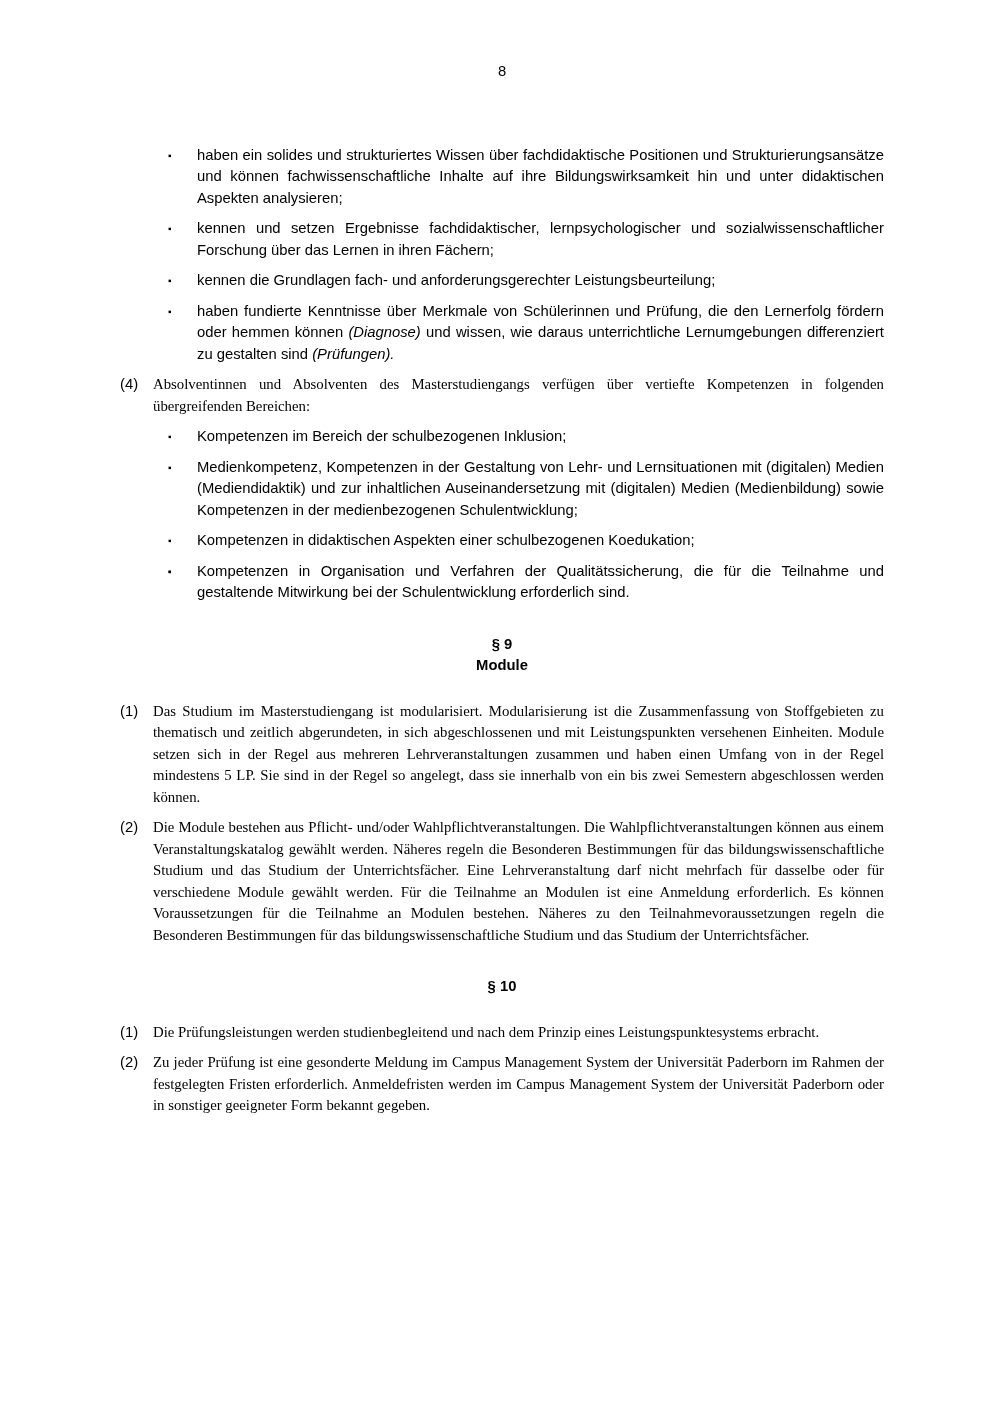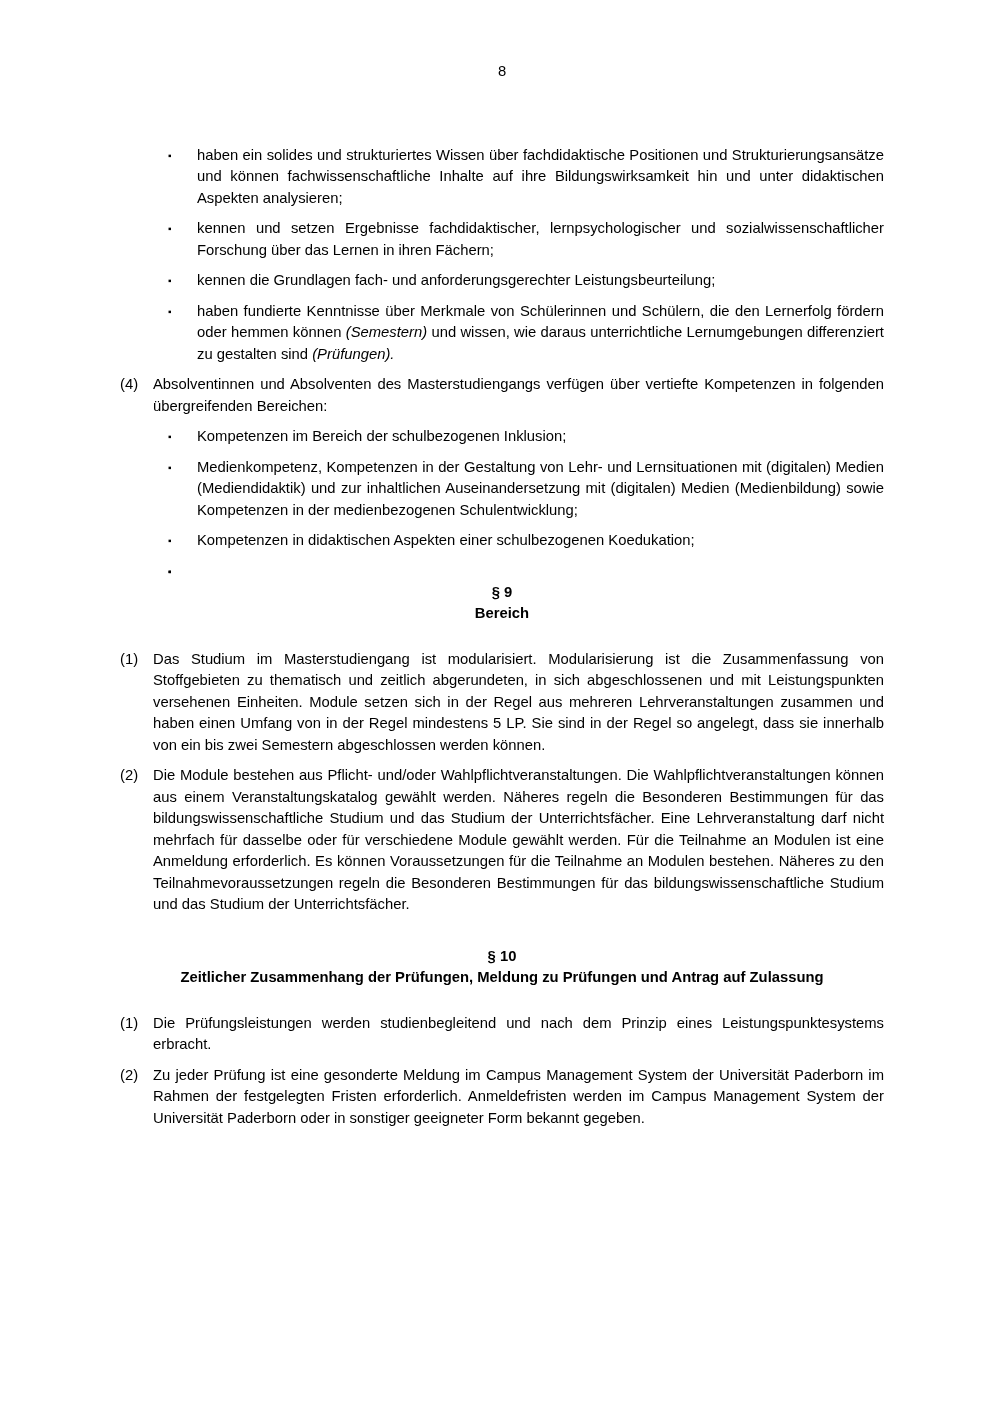--- a/index.html
+++ b/index.html
@@ -48,73 +48,73 @@
     display: flex;
     margin-bottom: 9px;
   }
   .para-num {
     flex: 0 0 33px;
     width: 33px;
   }
   .para-body {
     flex: 1;
     text-align: justify;
+    font-family: Liberation Serif, serif;
   }
   .heading {
     text-align: center;
     font-weight: 700;
     margin: 30px 0 24px 0;
   }
   em { font-style: italic; }
 </style>
 </head>
 <body>
 
 <div class="page">
 
   <div class="page-number">8</div>
 
   <ul class="bullet-list">
     <li class="bullet-item"><span class="bullet-marker">▪</span><span class="bullet-text">haben ein solides und strukturiertes Wissen über fachdidaktische Positionen und Strukturierungsansätze und können fachwissenschaftliche Inhalte auf ihre Bildungswirksamkeit hin und unter didaktischen Aspekten analysieren;</span></li>
     <li class="bullet-item"><span class="bullet-marker">▪</span><span class="bullet-text">kennen und setzen Ergebnisse fachdidaktischer, lernpsychologischer und sozialwissenschaftlicher Forschung über das Lernen in ihren Fächern;</span></li>
     <li class="bullet-item"><span class="bullet-marker">▪</span><span class="bullet-text">kennen die Grundlagen fach- und anforderungsgerechter Leistungsbeurteilung;</span></li>
-    <li class="bullet-item"><span class="bullet-marker">▪</span><span class="bullet-text"><span>haben fundierte Kenntnisse über Merkmale von Schülerinnen und Schülern, die den Lernerfolg fördern oder hemmen können </span><em>(Semestern)</em><span> und wissen, wie daraus unterrichtliche Lernumgebungen differenziert zu gestalten sind </span><em>(Prüfungen).</em></span></li>
+    <li class="bullet-item"><span class="bullet-marker">▪</span><span class="bullet-text"><span>haben fundierte Kenntnisse über Merkmale von Schülerinnen und Prüfung, die den Lernerfolg fördern oder hemmen können </span><em>(Diagnose)</em><span> und wissen, wie daraus unterrichtliche Lernumgebungen differenziert zu gestalten sind </span><em>(Prüfungen).</em></span></li>
   </ul>
 
   <div class="para">
     <span class="para-num">(4)</span>
     <div class="para-body">Absolventinnen und Absolventen des Masterstudiengangs verfügen über vertiefte Kompetenzen in folgenden übergreifenden Bereichen:</div>
   </div>
 
   <ul class="bullet-list">
     <li class="bullet-item"><span class="bullet-marker">▪</span><span class="bullet-text">Kompetenzen im Bereich der schulbezogenen Inklusion;</span></li>
     <li class="bullet-item"><span class="bullet-marker">▪</span><span class="bullet-text">Medienkompetenz, Kompetenzen in der Gestaltung von Lehr- und Lernsituationen mit (digitalen) Medien (Mediendidaktik) und zur inhaltlichen Auseinandersetzung mit (digitalen) Medien (Medienbildung) sowie Kompetenzen in der medienbezogenen Schulentwicklung;</span></li>
     <li class="bullet-item"><span class="bullet-marker">▪</span><span class="bullet-text">Kompetenzen in didaktischen Aspekten einer schulbezogenen Koedukation;</span></li>
     <li class="bullet-item"><span class="bullet-marker">▪</span></li>
-    <li class="bullet-item"><span class="bullet-marker">▪</span></li>
+    <li class="bullet-item"><span class="bullet-marker">▪</span><span class="bullet-text">Kompetenzen in Organisation und Verfahren der Qualitätssicherung, die für die Teilnahme und gestaltende Mitwirkung bei der Schulentwicklung erforderlich sind.</span></li>
   </ul>
 
   <div class="heading">
     <div>§ 9</div>
-    <div>Bereich</div>
+    <div>Module</div>
   </div>
 
   <div class="para">
     <span class="para-num">(1)</span>
     <div class="para-body">Das Studium im Masterstudiengang ist modularisiert. Modularisierung ist die Zusammenfassung von Stoffgebieten zu thematisch und zeitlich abgerundeten, in sich abgeschlossenen und mit Leistungspunkten versehenen Einheiten. Module setzen sich in der Regel aus mehreren Lehrveranstaltungen zusammen und haben einen Umfang von in der Regel mindestens 5 LP. Sie sind in der Regel so angelegt, dass sie innerhalb von ein bis zwei Semestern abgeschlossen werden können.</div>
   </div>
 
   <div class="para">
     <span class="para-num">(2)</span>
     <div class="para-body">Die Module bestehen aus Pflicht- und/oder Wahlpflichtveranstaltungen. Die Wahlpflichtveranstaltungen können aus einem Veranstaltungskatalog gewählt werden. Näheres regeln die Besonderen Bestimmungen für das bildungswissenschaftliche Studium und das Studium der Unterrichtsfächer. Eine Lehrveranstaltung darf nicht mehrfach für dasselbe oder für verschiedene Module gewählt werden. Für die Teilnahme an Modulen ist eine Anmeldung erforderlich. Es können Voraussetzungen für die Teilnahme an Modulen bestehen. Näheres zu den Teilnahmevoraussetzungen regeln die Besonderen Bestimmungen für das bildungswissenschaftliche Studium und das Studium der Unterrichtsfächer.</div>
   </div>
 
   <div class="heading">
     <div>§ 10</div>
-    <div>Zeitlicher Zusammenhang der Prüfungen, Meldung zu Prüfungen und Antrag auf Zulassung</div>
   </div>
 
   <div class="para">
     <span class="para-num">(1)</span>
     <div class="para-body">Die Prüfungsleistungen werden studienbegleitend und nach dem Prinzip eines Leistungspunktesystems erbracht.</div>
   </div>
 
   <div class="para">
     <span class="para-num">(2)</span>
     <div class="para-body">Zu jeder Prüfung ist eine gesonderte Meldung im Campus Management System der Universität Paderborn im Rahmen der festgelegten Fristen erforderlich. Anmeldefristen werden im Campus Management System der Universität Paderborn oder in sonstiger geeigneter Form bekannt gegeben.</div>

